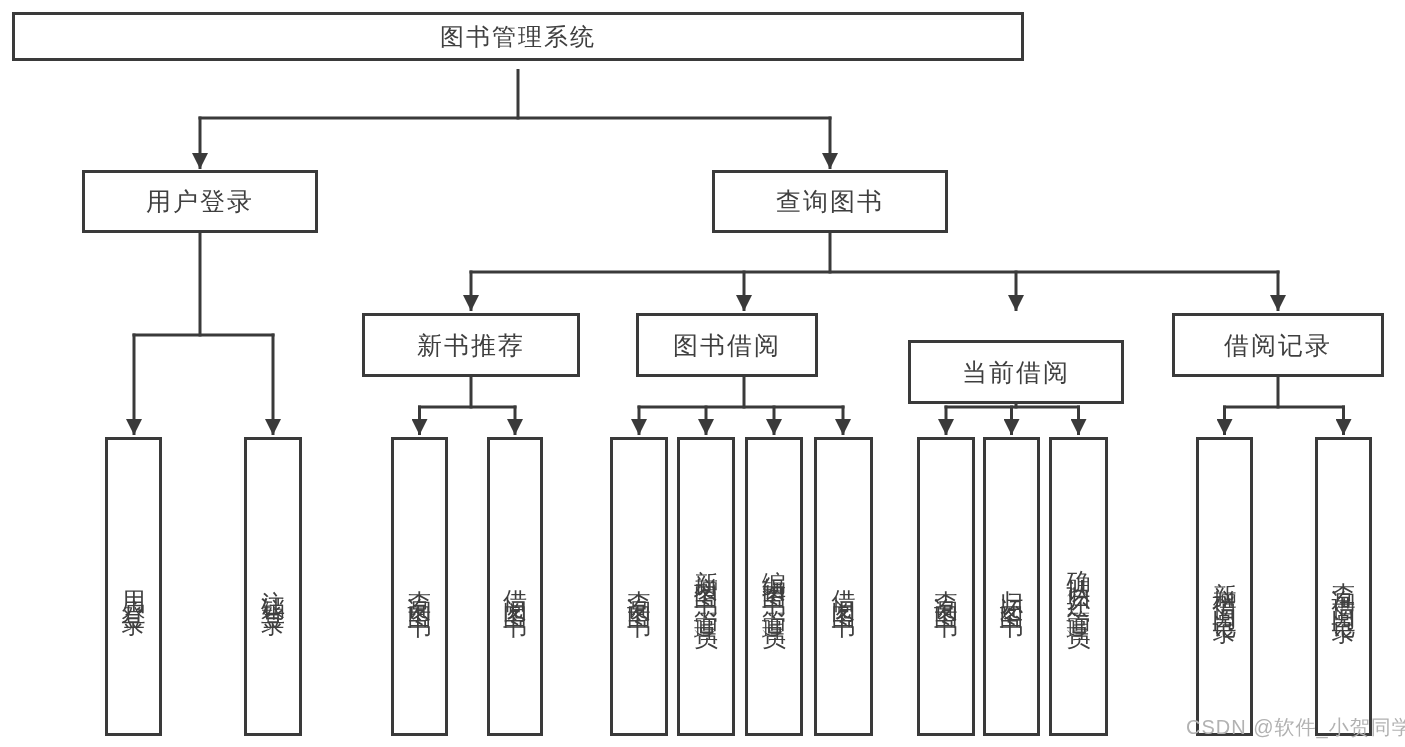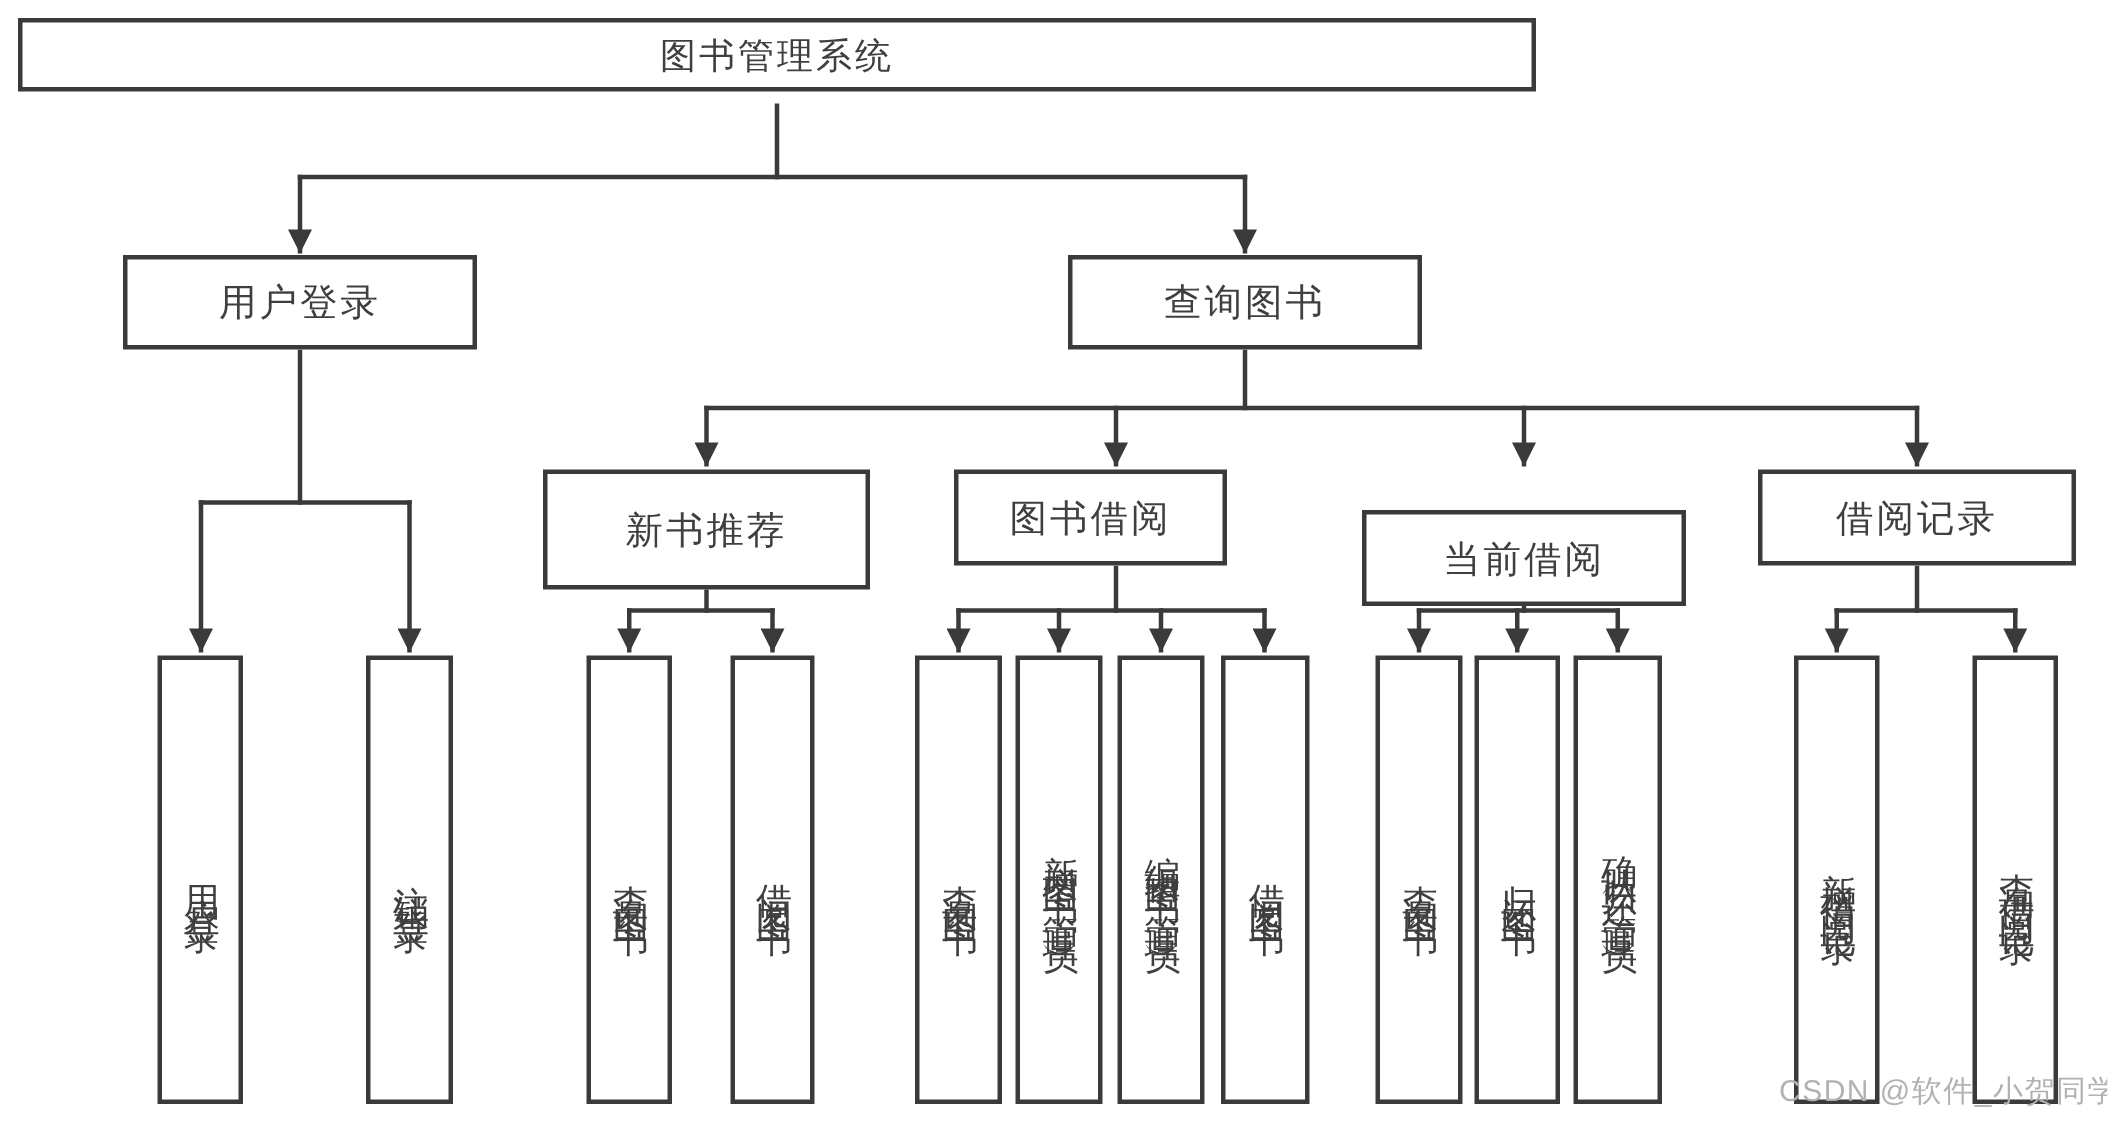--- a/index.html
+++ b/index.html
@@ -105,21 +105,21 @@
       <path d="M1224.5,405.5 V435" marker-end="url(#ahm)"></path>
       <path d="M1343.5,405.5 V435" marker-end="url(#ahm)"></path>
     </g>
   </svg>
 
   <div class="node root" style="left:12px;top:12px;width:1012px;height:49px;">图书管理系统</div>
 
   <div class="node h" style="left:82px;top:170px;width:236px;height:63px;">用户登录</div>
   <div class="node h" style="left:712px;top:170px;width:236px;height:63px;">查询图书</div>
 
-  <div class="node h" style="left:362px;top:313px;width:218px;height:80px;">新书推荐</div>
+  <div class="node h" style="left:362px;top:313px;width:218px;height:64px;">新书推荐</div>
   <div class="node h" style="left:636px;top:313px;width:182px;height:64px;">图书借阅</div>
   <div class="node h" style="left:908px;top:313px;width:216px;height:64px;margin-top:27px;">当前借阅</div>
   <div class="node h" style="left:1172px;top:313px;width:212px;height:64px;">借阅记录</div>
 
   <div class="node v" style="left:105px;top:437px;width:57px;height:299px;">
     <span>用户登录</span>
   </div>
   <div class="node v" style="left:244px;top:437px;width:58px;height:299px;">
     <span>注销登录</span>
   </div>

